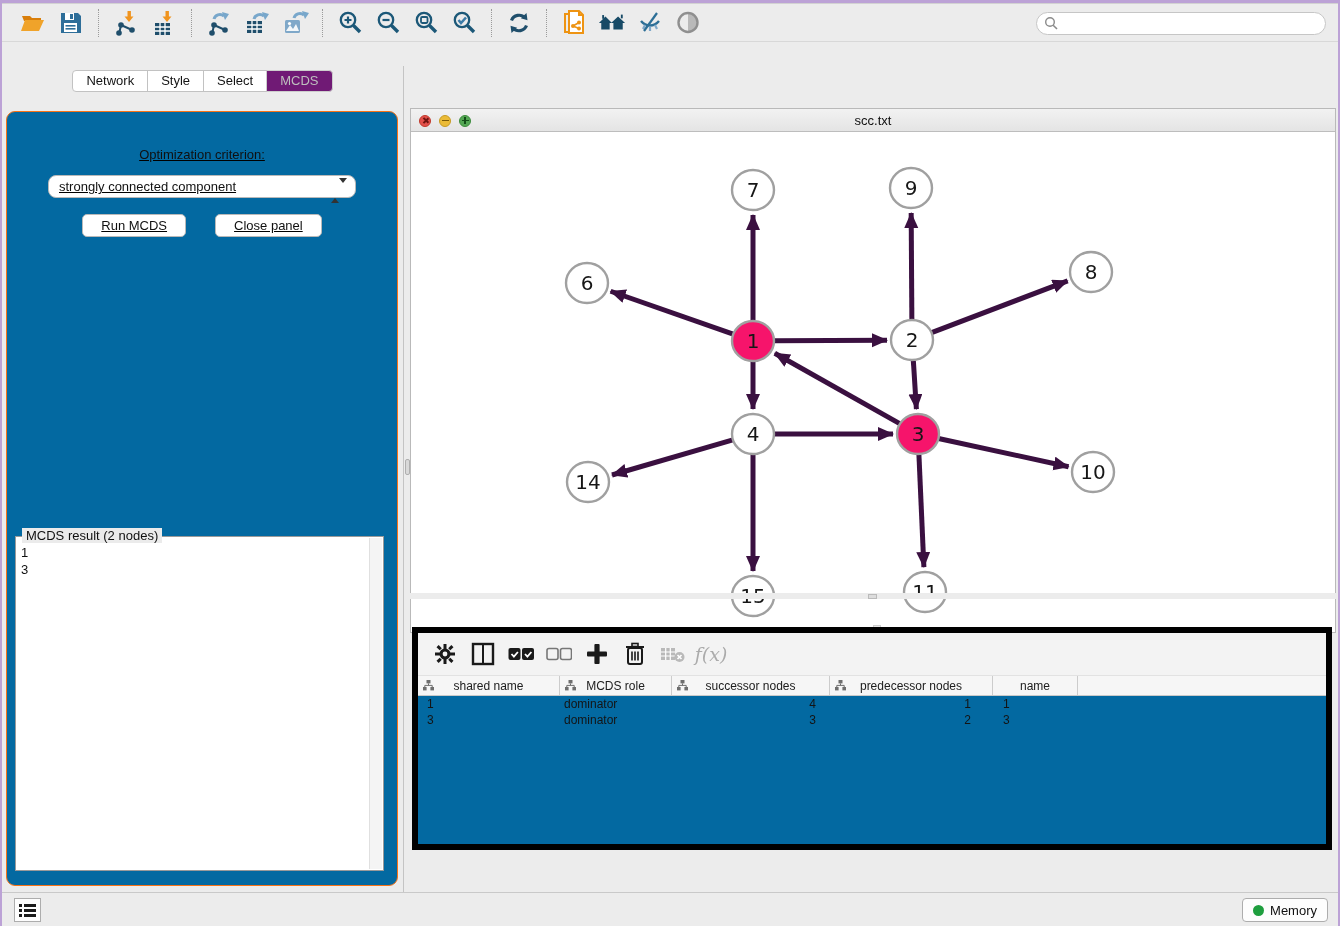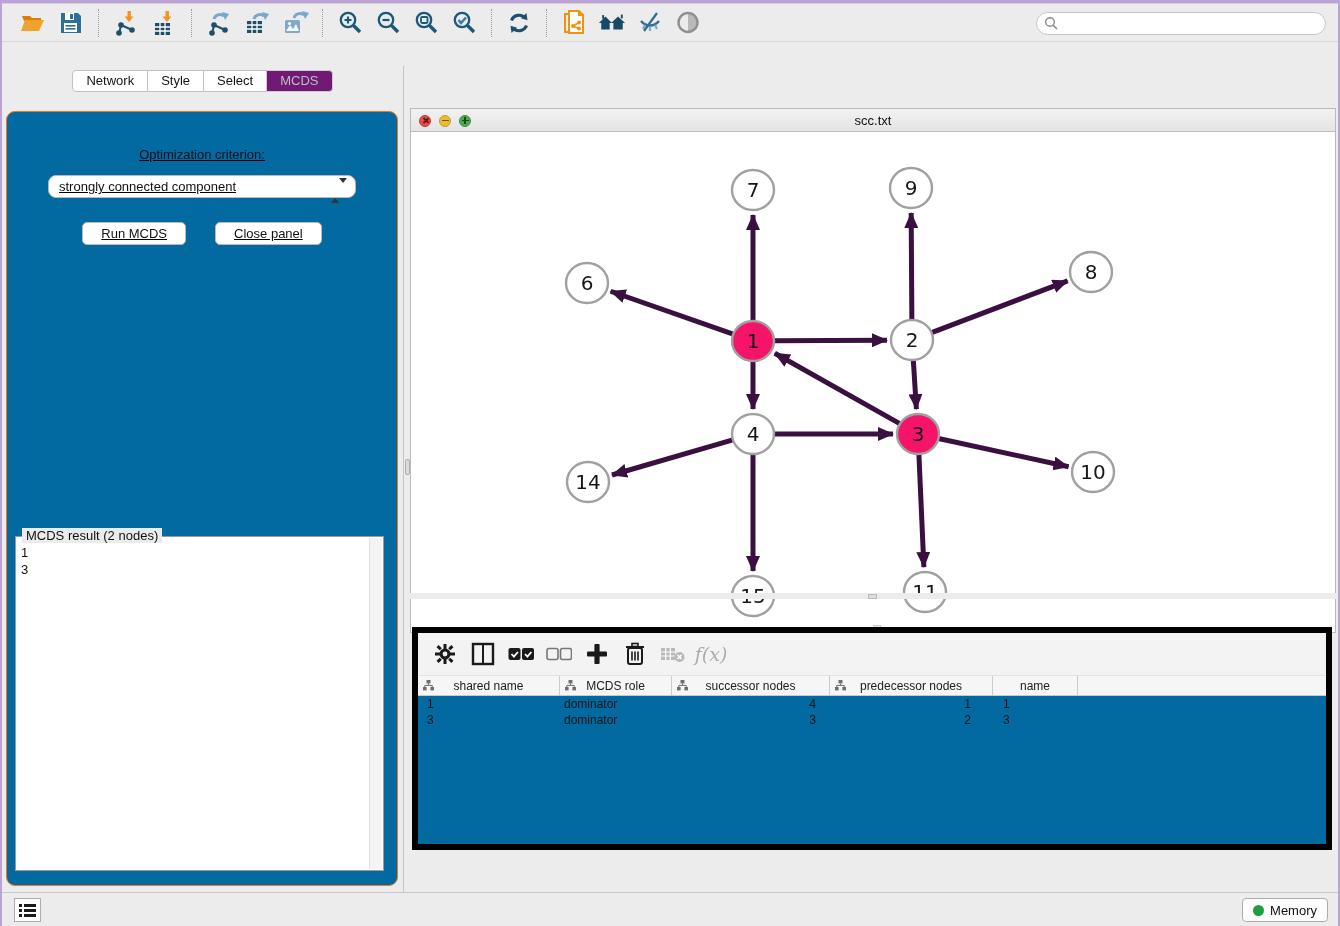--- a/index.html
+++ b/index.html
@@ -48,21 +48,21 @@
   .cp-card { position:absolute; left:4px; right:5px; top:56px; bottom:6px;
              background:#0369a1; border:1px solid #f97316; border-radius:9px; margin-top:-11px; padding-top:11px;text-decoration:underline; }
   .opt-label { text-align:center; font-size:13px; color:#101010; margin-top:24px; }
   .opt-select { position:relative; margin:13px auto 0; width:308px; height:23px; background:#fff;
                 border:1px solid #B9B9B9; border-radius:8px; font-size:13px; color:#101010;
                 line-height:21px; padding-left:10px; }
   .spinners { position:absolute; right:8px; top:4px; }
   .spin-up, .spin-down { width:0; height:0; border-left:4px solid transparent; border-right:4px solid transparent; }
   .spin-up { border-bottom:5px solid #333; margin-bottom:3px; }
   .spin-down { border-top:5px solid #333; }
-  .cp-buttons { display:flex; justify-content:center; gap:29px; margin-top:24px; }
+  .cp-buttons { display:flex; justify-content:center; gap:29px; margin-top:16px; }
   .cp-btn { height:23px; padding:0 18px; background:#fff; border:1px solid #B9B9B9; border-radius:5px;
             font-size:13px; color:#101010; line-height:21px; }
   .result-box { position:absolute; left:8px; right:13px; top:424px; bottom:14px;
                 border:1px solid #9A9A9A; background:#fff; }
   .result-legend { position:absolute; top:-9px; left:6px; background:#EBEBEB; padding:0 4px;
                    font-size:13px; color:#101010; }
   .result-lines { position:absolute; left:5px; top:7px; right:18px; bottom:4px;
                   font-size:13px; color:#101010; line-height:17px; overflow:hidden; }
   .result-scroll { position:absolute; top:1px; bottom:1px; right:1px; width:13px;
                    background:#F4F4F4; border-left:1px solid #E0E0E0; }

